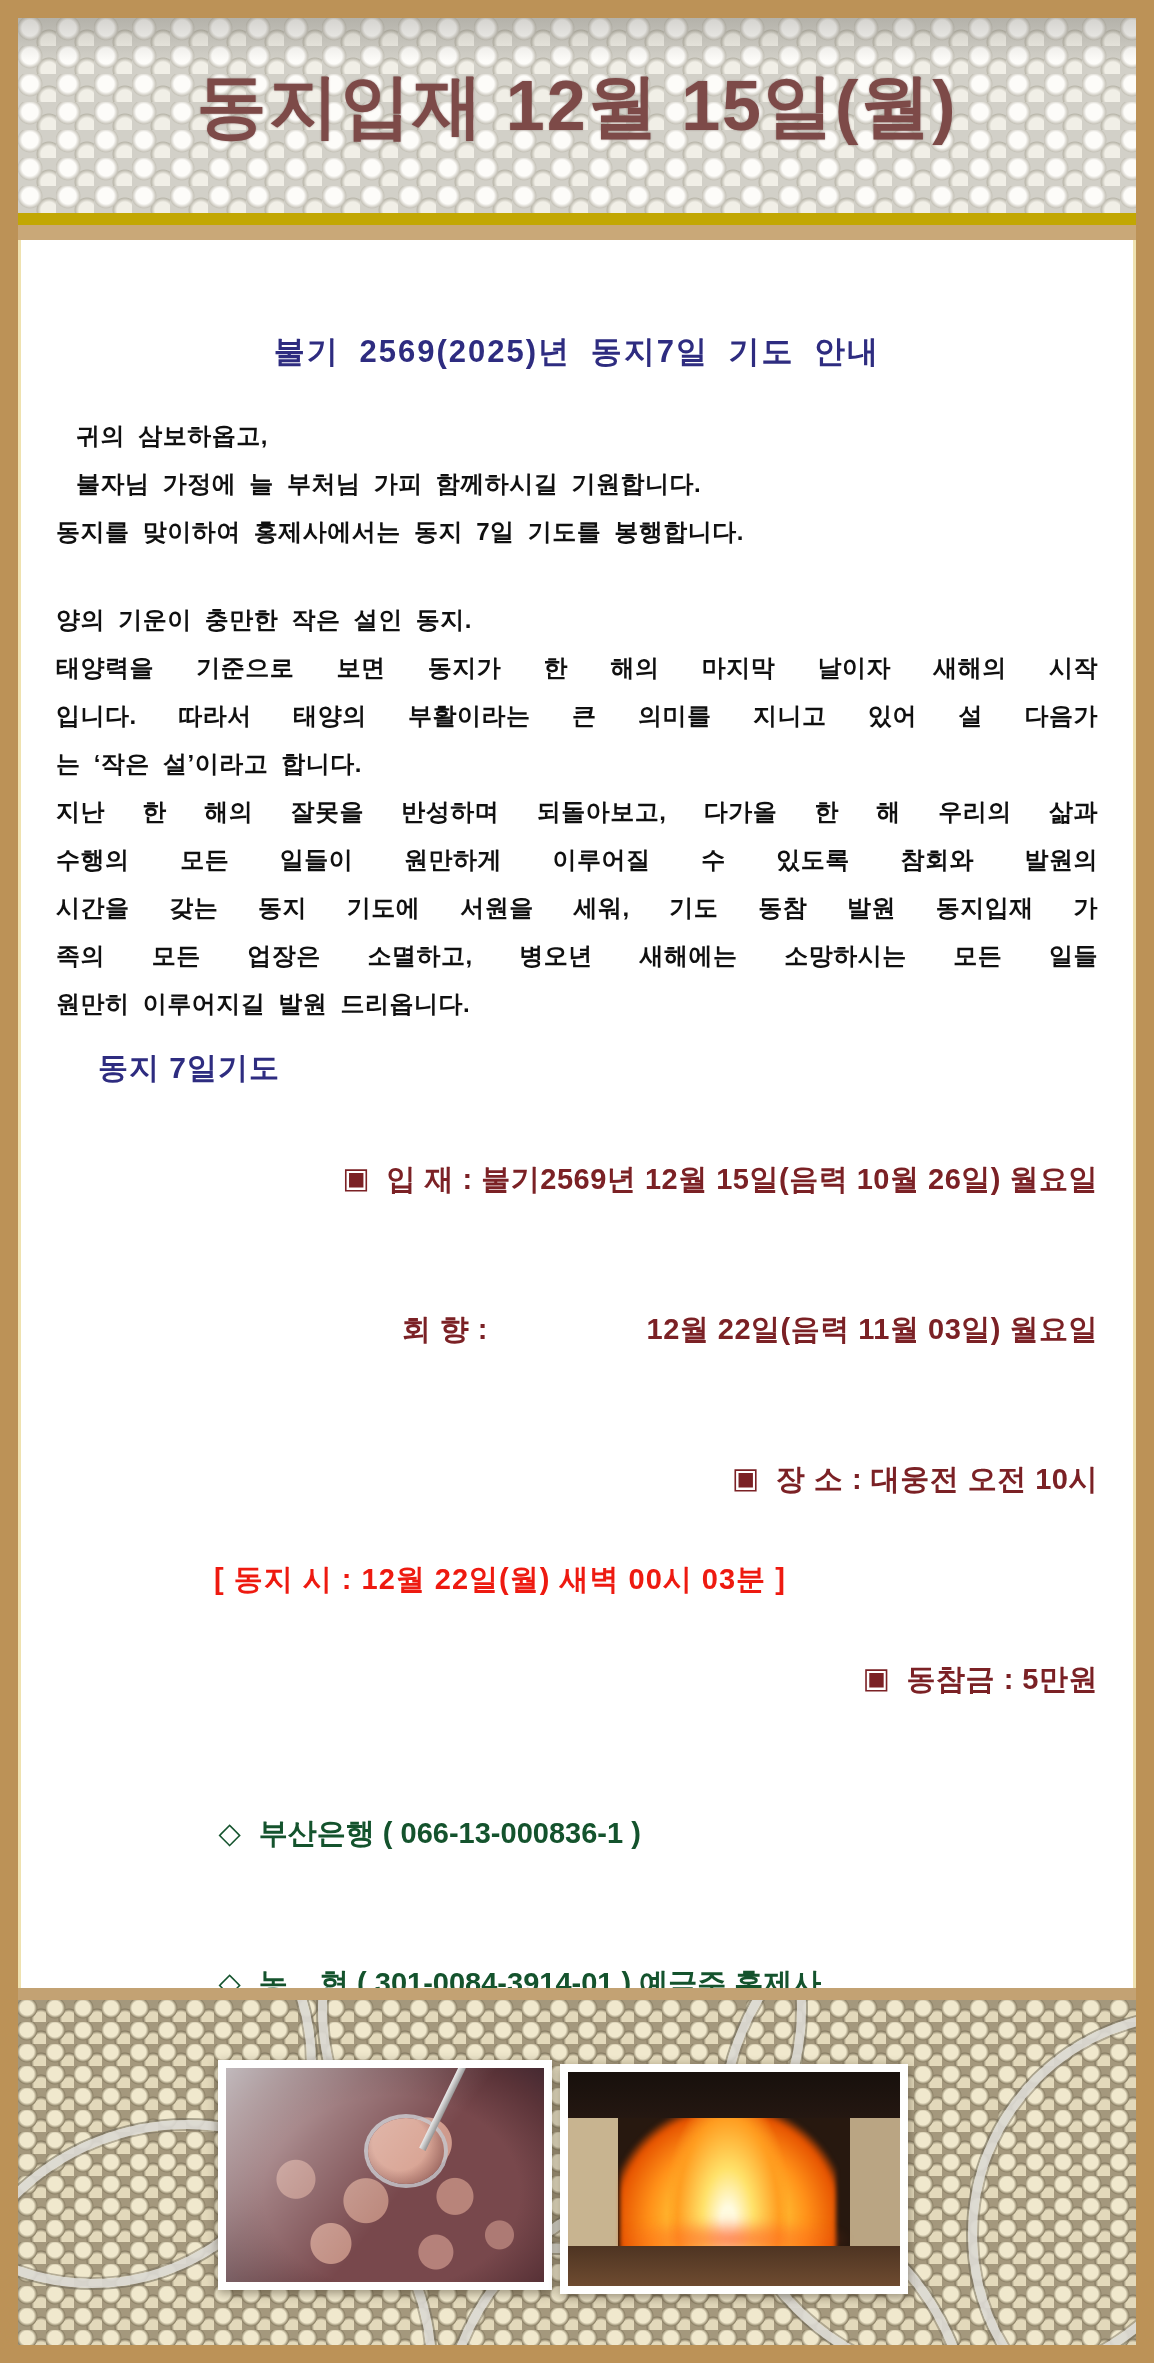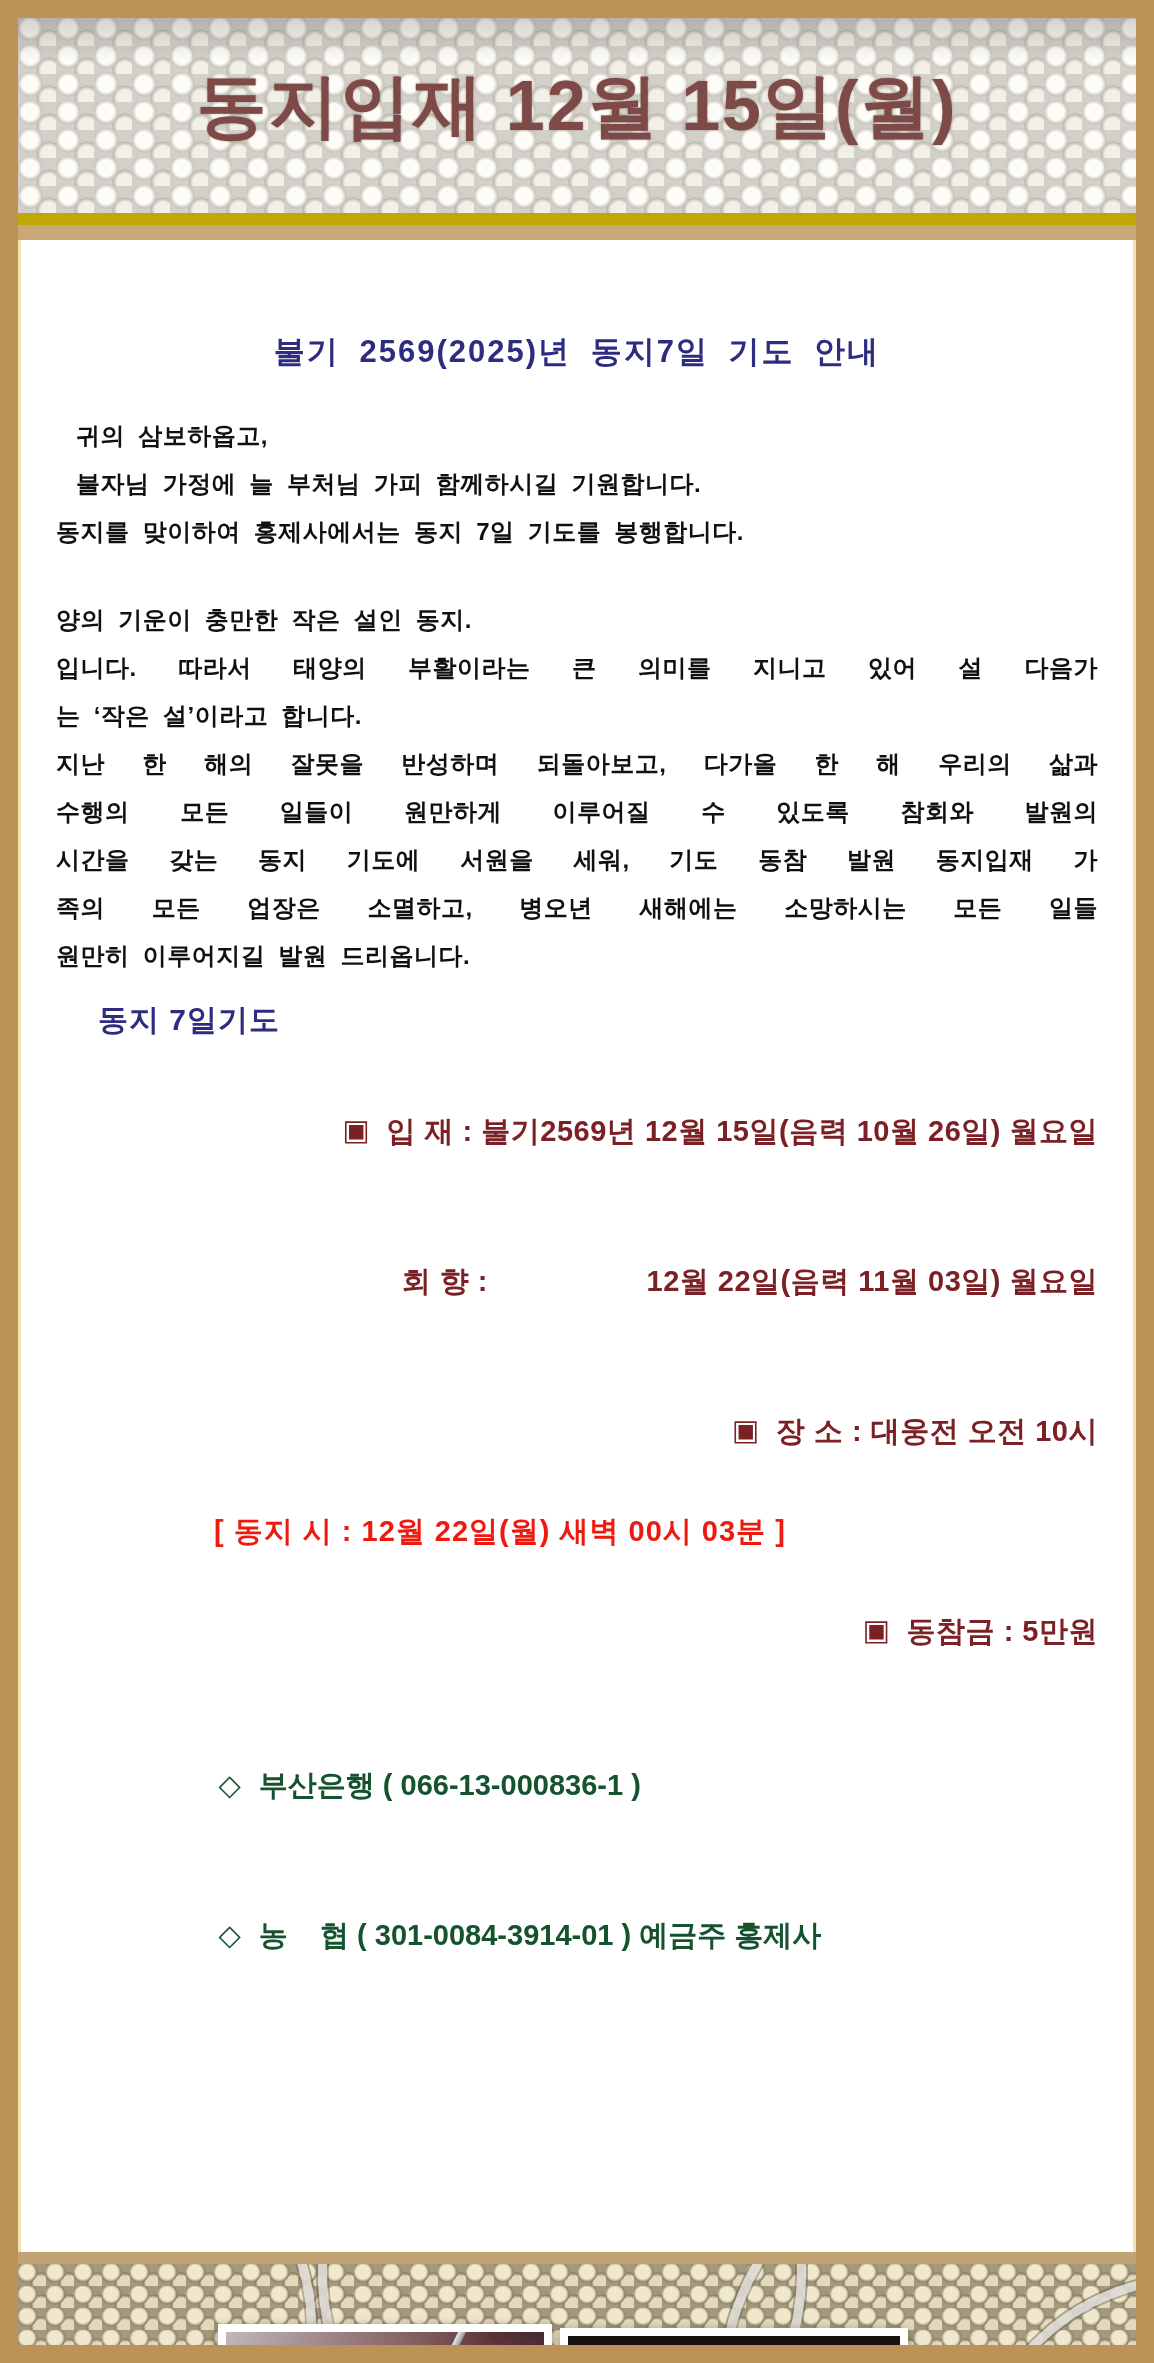--- a/index.html
+++ b/index.html
@@ -28,21 +28,21 @@
     position:absolute;left:0;right:0;top:42px;text-align:center;
     font-size:70px;letter-spacing:2px;color:#7d4a48;
     text-shadow:0 0 2px rgba(70,35,35,.45);
     white-space:pre;
   }
   .strip{flex:0 0 auto;}
   .strip.gold{height:12px;background:#c2a703;}
   .strip.tan1{height:15px;background:#c9a878;}
   .strip.tan2{height:12px;background:#c3a273;}
   
-  .content{flex:0 0 auto;height:2012px;padding:0 38px;box-sizing:border-box;overflow:hidden;color:#101010;}
+  .content{flex:0 0 auto;height:1748px;padding:0 38px;box-sizing:border-box;overflow:hidden;color:#101010;}
   .heading{
     margin:92px 0 0 0;text-align:center;
     font-size:31px;color:#2e2c80;letter-spacing:2px;word-spacing:9px;line-height:40px;font-weight:700;
   }
   .para{margin:0;}
   .para .line{font-size:24px;line-height:48px;white-space:pre-wrap;word-spacing:6px;letter-spacing:.5px;}
   .greet{margin-top:40px;}
   .greet .ind{text-indent:20px;}
   .just{margin-top:40px;}
   .just .fill{text-align:justify;text-align-last:justify;}
@@ -124,20 +124,21 @@
     <div class="heading">불기 2569(2025)년 동지7일 기도 안내</div>
 
     <div class="para greet">
       <div class="line ind">귀의 삼보하옵고,</div>
       <div class="line ind">불자님 가정에 늘 부처님 가피 함께하시길 기원합니다.</div>
       <div class="line">동지를 맞이하여 홍제사에서는 동지 7일 기도를 봉행합니다.</div>
     </div>
 
     <div class="para just">
       <div class="line">양의 기운이 충만한 작은 설인 동지.</div>
+      <div class="line fill">태양력을 기준으로 보면 동지가 한 해의 마지막 날이자 새해의 시작</div>
       <div class="line fill">입니다. 따라서 태양의 부활이라는 큰 의미를 지니고 있어 설 다음가</div>
       <div class="line">는 ‘작은 설’이라고 합니다.</div>
     </div>
 
     <div class="para just" style="margin-top:0;">
       <div class="line fill">지난 한 해의 잘못을 반성하며 되돌아보고, 다가올 한 해 우리의 삶과</div>
       <div class="line fill">수행의 모든 일들이 원만하게 이루어질 수 있도록 참회와 발원의</div>
       <div class="line fill">시간을 갖는 동지 기도에 서원을 세워, 기도 동참 발원 동지입재 가</div>
       <div class="line fill">족의 모든 업장은 소멸하고, 병오년 새해에는 소망하시는 모든 일들</div>
       <div class="line">원만히 이루어지길 발원 드리옵니다.</div>

